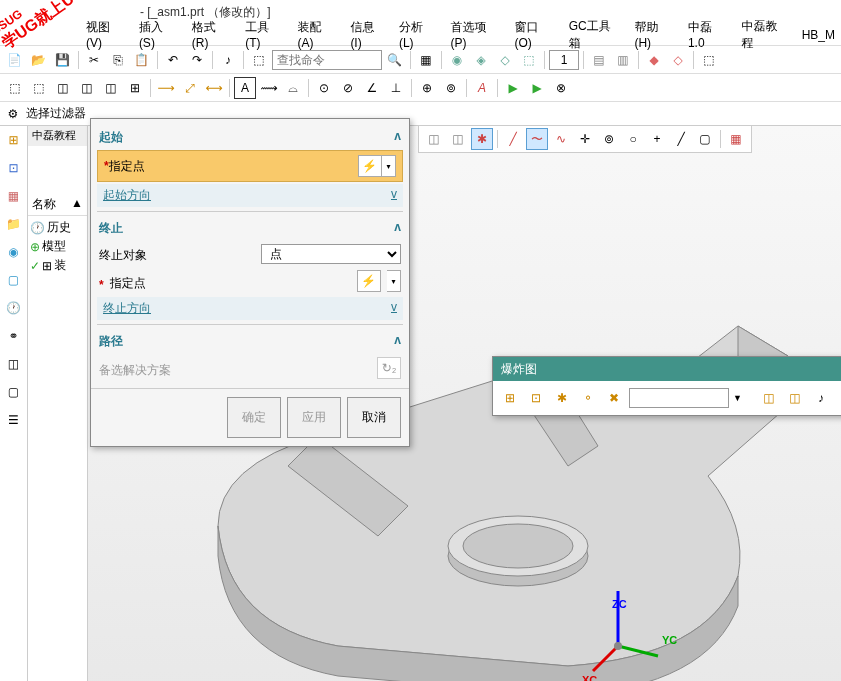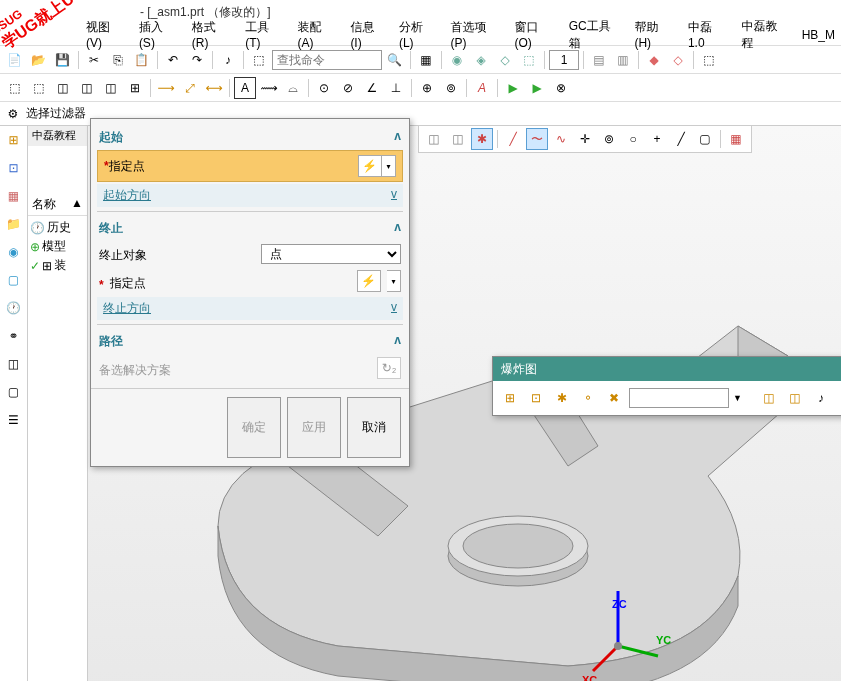--- a/index.html
+++ b/index.html
@@ -35,21 +35,21 @@
 .section-hdr .chev { color: #2a7a8f; }
 .sub-hdr { background: #e8f0f4; color: #2a7a8f; padding: 3px 6px; display: flex; justify-content: space-between; margin-top: 2px; cursor: pointer; text-decoration: underline; }
 .hr { height: 1px; background: #ccc; margin: 4px 0; }
 .row { display: flex; align-items: flex-end; gap: 6px; padding: 3px 2px; }
 .row-label { flex: 1; }
 .highlight-row { background: #f9c96a; border: 1px solid #d4a84a; padding: 4px 6px; display: flex; align-items: center; }
 .icon-btn { width: 24px; height: 22px; border: 1px solid #aaa; background: #fff; display: inline-flex; align-items: center; justify-content: center; cursor: pointer; }
 .dd-btn { width: 14px; height: 22px; border: 1px solid #aaa; border-left: none; background: #fff; display: inline-flex; align-items: center; justify-content: center; cursor: pointer; font-size: 8px; }
 .select { height: 20px; border: 1px solid #999; background: #fff; padding: 0 4px; }
 .dlg-buttons { display: flex; justify-content: flex-end; gap: 6px; padding: 8px; border-top: 1px solid #ccc; }
-.btn { padding: 21px 14px; border: 1px solid #999; background: #f0f0f0; cursor: pointer; font-family: Liberation Mono, monospace; }
+.btn { padding: 11px 14px; border: 1px solid #999; background: #f0f0f0; cursor: pointer; font-family: Liberation Mono, monospace; }
 .btn:disabled { color: #999; }
 .gray-text { color: #999; }
 .red-ast { color: #c00; font-weight: bold; }
 
 .mini-dialog { position: absolute; background: #f0f0f0; border: 1px solid #888; box-shadow: 2px 2px 6px rgba(0,0,0,0.3); }
 .mini-dialog .dialog-title { font-size: 11px; }
 .mini-body { padding: 6px; display: flex; align-items: center; gap: 4px; background:#fff; }
 .mini-input { width: 100px; height: 20px; border: 1px solid #999; }
 
 .watermark { position: absolute; left: -10px; top: -10px; transform: rotate(-35deg); color: #e00; font-size: 22px; font-weight: bold; z-index: 100; pointer-events: none; text-shadow: 1px 1px 0 #fff; }
@@ -234,21 +234,21 @@
     </svg>
 
     <div class="axis">
       <svg width="80" height="90" style="overflow:visible">
         <line x1="0" y1="30" x2="0" y2="-25" stroke="#00f" stroke-width="3"></line>
         <line x1="0" y1="30" x2="40" y2="40" stroke="#0a0" stroke-width="3"></line>
         <line x1="0" y1="30" x2="-25" y2="55" stroke="#d00" stroke-width="3"></line>
         <circle cx="0" cy="30" r="4" fill="#888"></circle>
       </svg>
       <span class="axis-label" style="color:#00f;left:-6px;top:-18px">ZC</span>
-      <span class="axis-label" style="color:#0a0;left:38px;top:18px">YC</span>
+      <span class="axis-label" style="color:#0a0;left:44px;top:18px">YC</span>
       <span class="axis-label" style="color:#d00;left:-36px;top:58px">XC</span>
     </div>
 
     <div class="mini-dialog" style="left:404px;top:230px;width:396px">
       <div class="dialog-title">
         <span>爆炸图</span>
         <span>
           <span style="cursor:pointer;margin-right:6px">▾</span>
           <span style="cursor:pointer">✕</span>
         </span>

